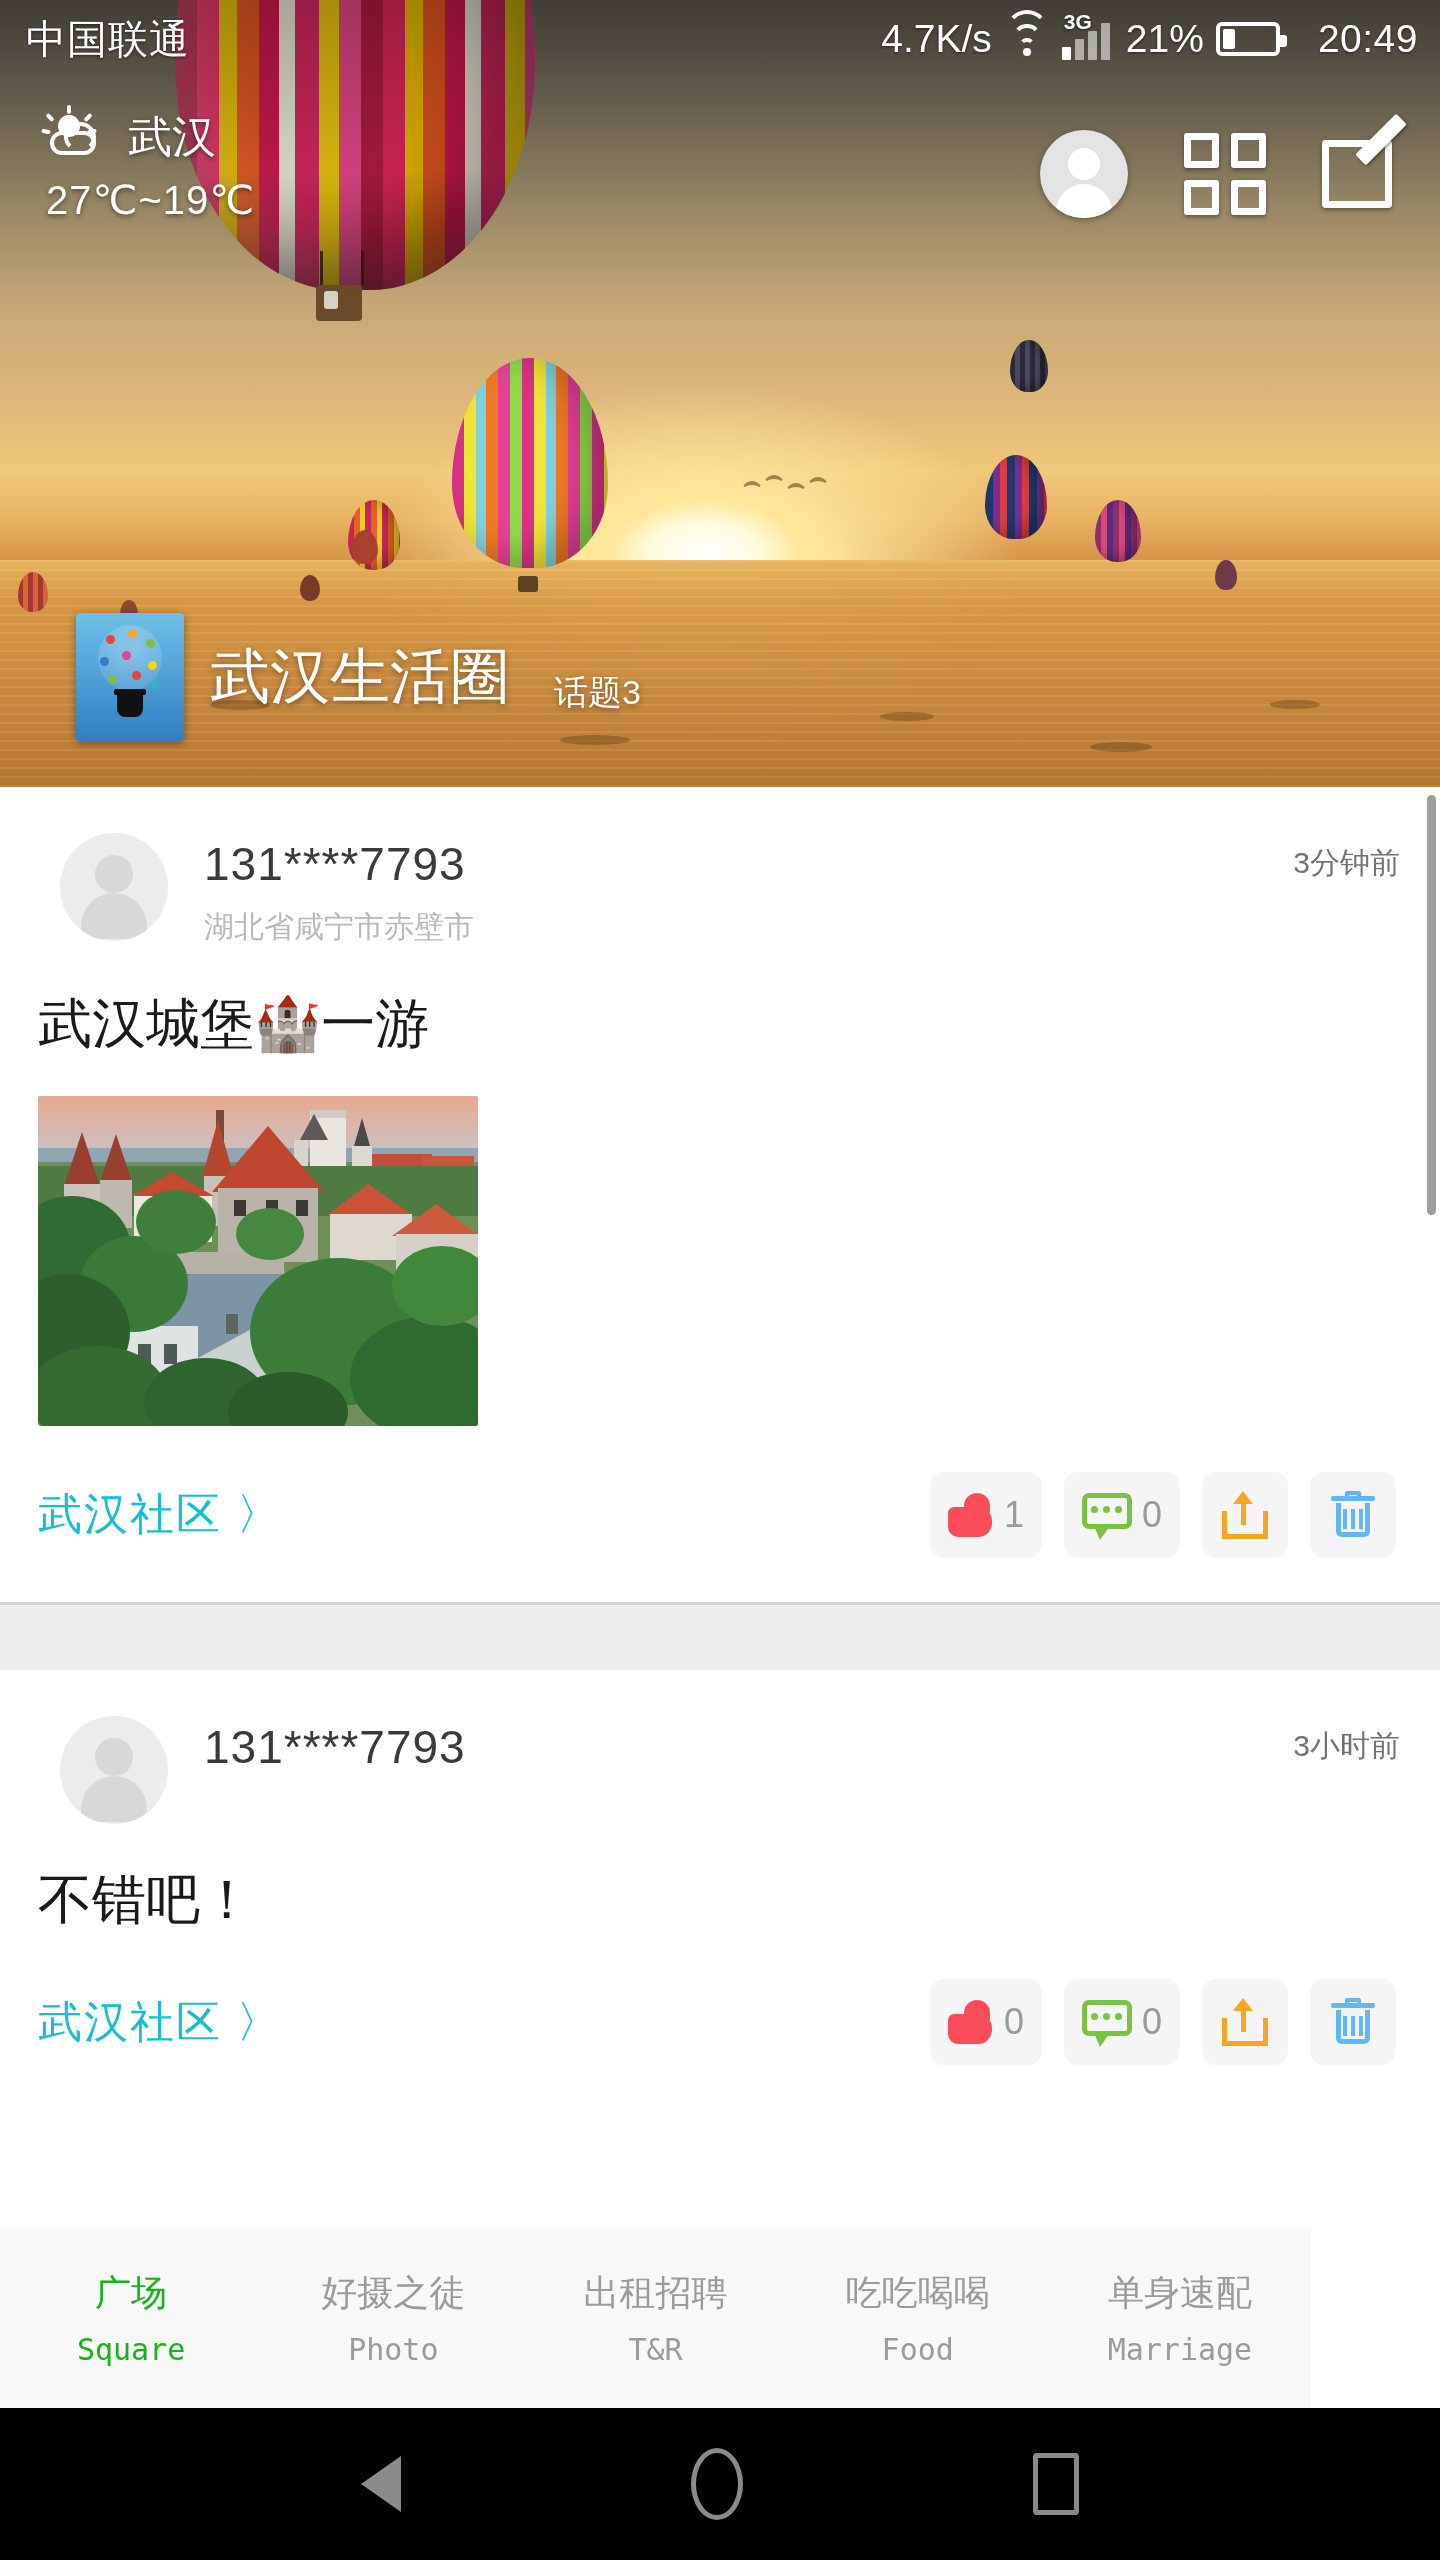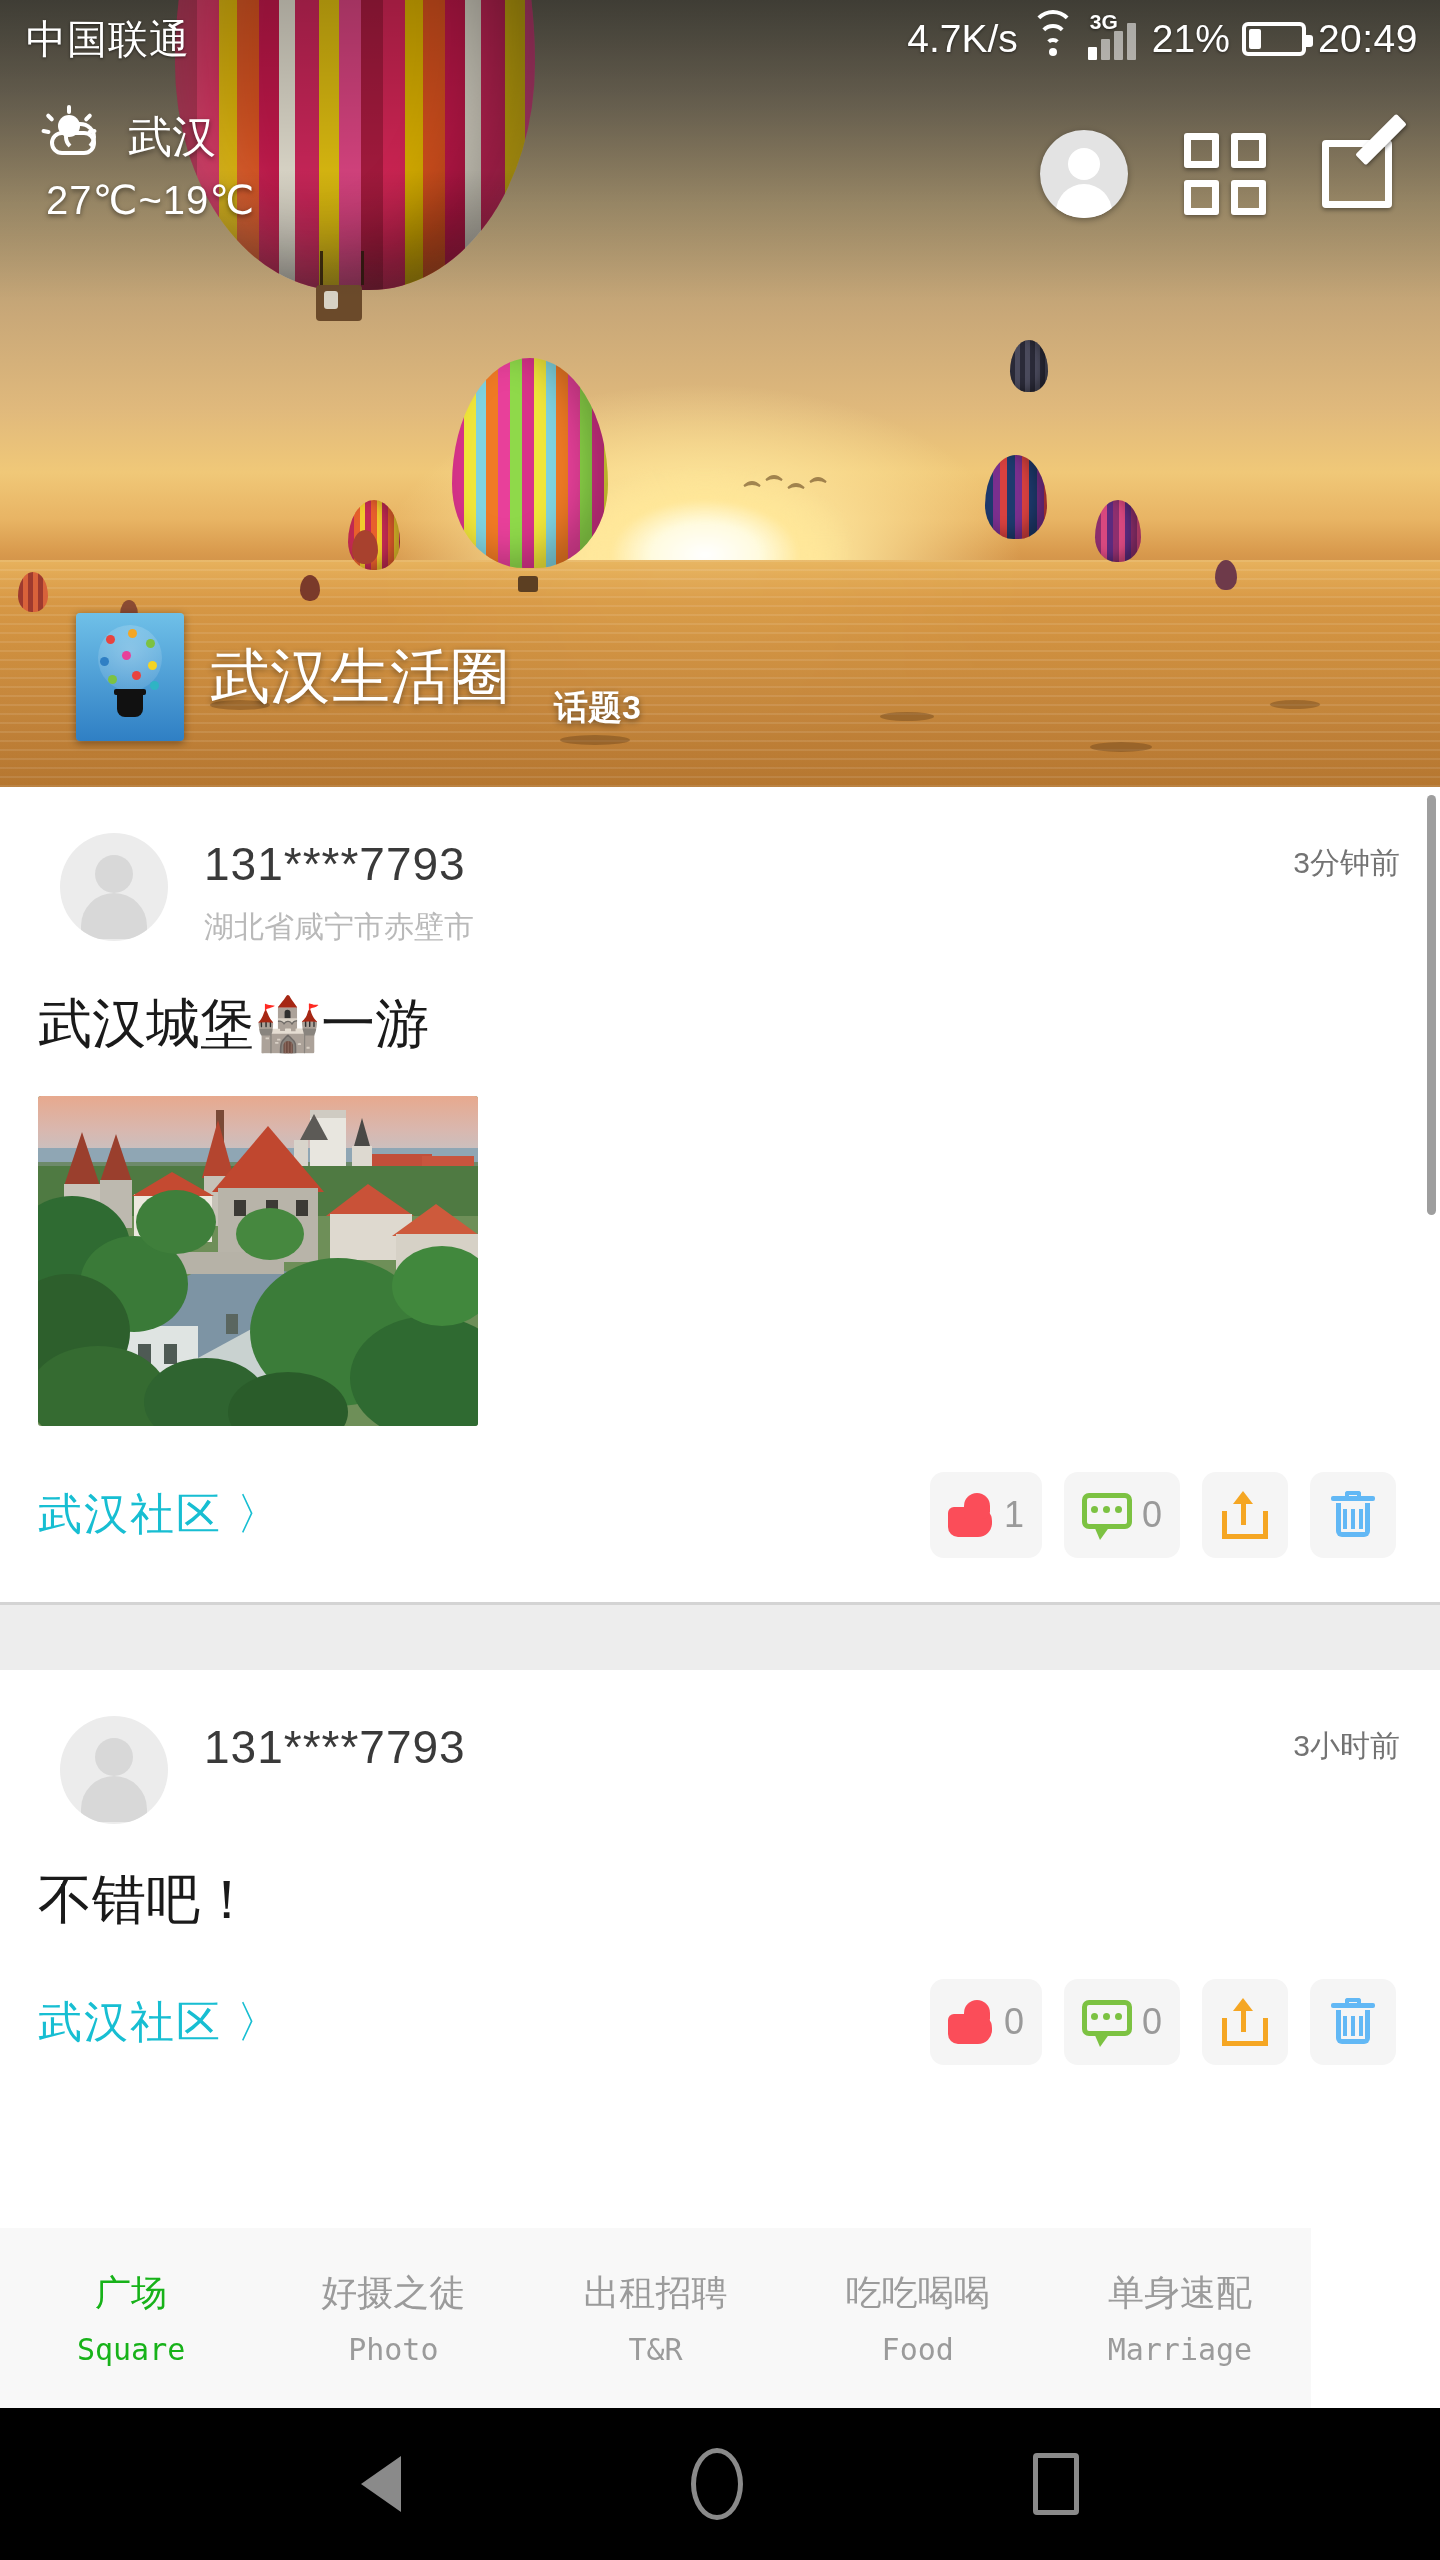--- a/index.html
+++ b/index.html
@@ -123,21 +123,21 @@
   #statusbar{
     position:absolute;left:0;top:0;width:1440px;height:78px;
     display:flex;align-items:center;color:#fff;
     text-shadow:0 1px 3px rgba(0,0,0,.55);
     padding:0 22px 0 26px;
   }
   .carrier{font-size:40px;letter-spacing:1px;}
   .sb-right{margin-left:auto;display:flex;align-items:center;gap:12px;}
   .netspeed{font-size:39px;}
   .pct{font-size:39px;}
-  .clock{font-size:39px;letter-spacing:.5px;}
+  .clock{font-size:39px;letter-spacing:.5px;margin-left:26px;}
 
   .wifi{position:relative;width:46px;height:34px;}
   .wifi i{position:absolute;left:50%;bottom:2px;transform:translateX(-50%);
     border:4px solid #fff;border-bottom-color:transparent;border-left-color:transparent;border-right-color:transparent;border-radius:50%;}
   .wifi i:nth-child(1){width:44px;height:44px;}
   .wifi i:nth-child(2){width:30px;height:30px;}
   .wifi i:nth-child(3){width:16px;height:16px;}
   .wifi u{position:absolute;left:50%;bottom:0;transform:translateX(-50%);width:8px;height:8px;background:#fff;border-radius:50%;}
 
   .sigwrap{position:relative;width:52px;height:42px;}
@@ -179,21 +179,21 @@
   
   #group{position:absolute;left:76px;bottom:46px;display:flex;align-items:center;gap:26px;}
   .g-logo{width:108px;height:128px;border-radius:4px;overflow:hidden;position:relative;
     background:linear-gradient(to bottom,#6fc0e8,#2f7fc4);box-shadow:0 2px 8px rgba(0,0,0,.4);}
   .g-logo .bulb{position:absolute;left:50%;top:12px;transform:translateX(-50%);width:64px;height:66px;border-radius:50%;
     background:radial-gradient(circle at 50% 40%, rgba(255,255,255,.28), rgba(255,255,255,.05));}
   .g-logo .dot{position:absolute;width:9px;height:9px;border-radius:50%;}
   .g-logo .base{position:absolute;left:50%;bottom:24px;transform:translateX(-50%);width:26px;height:22px;background:#111;border-radius:0 0 8px 8px;}
   .g-logo .base::before{content:"";position:absolute;left:-3px;top:-6px;width:32px;height:6px;background:#111;border-radius:2px;}
   .g-name{font-size:60px;color:#fff;text-shadow:0 2px 6px rgba(0,0,0,.45);}
-  .g-topic{font-size:34px;color:#fff;text-shadow:0 2px 6px rgba(0,0,0,.45);margin-left:18px;align-self:flex-end;margin-bottom:10px;font-weight:bold;}
+  .g-topic{font-size:34px;color:#fff;text-shadow:0 2px 6px rgba(0,0,0,.45);margin-left:18px;align-self:flex-end;margin-bottom:25px;}
 
   
   #feed{position:absolute;left:0;top:787px;width:1440px;bottom:0;background:#fff;}
   .post{background:#fff;padding:0 0 0 0;position:relative;}
   .post-head{display:flex;align-items:flex-start;padding:46px 40px 0 60px;}
   .p-avatar{width:108px;height:108px;border-radius:50%;background:#ececec;position:relative;flex:0 0 auto;overflow:hidden;}
   .p-avatar .head{position:absolute;left:50%;top:22px;transform:translateX(-50%);width:38px;height:38px;border-radius:50%;background:#d8d8d8;}
   .p-avatar .body{position:absolute;left:50%;bottom:2px;transform:translateX(-50%);width:66px;height:46px;border-radius:33px 33px 0 0;background:#d8d8d8;}
   .p-meta{margin-left:36px;flex:1 1 auto;padding-top:4px;}
   .p-name{font-size:46px;color:#3a3a3a;letter-spacing:1px;}

